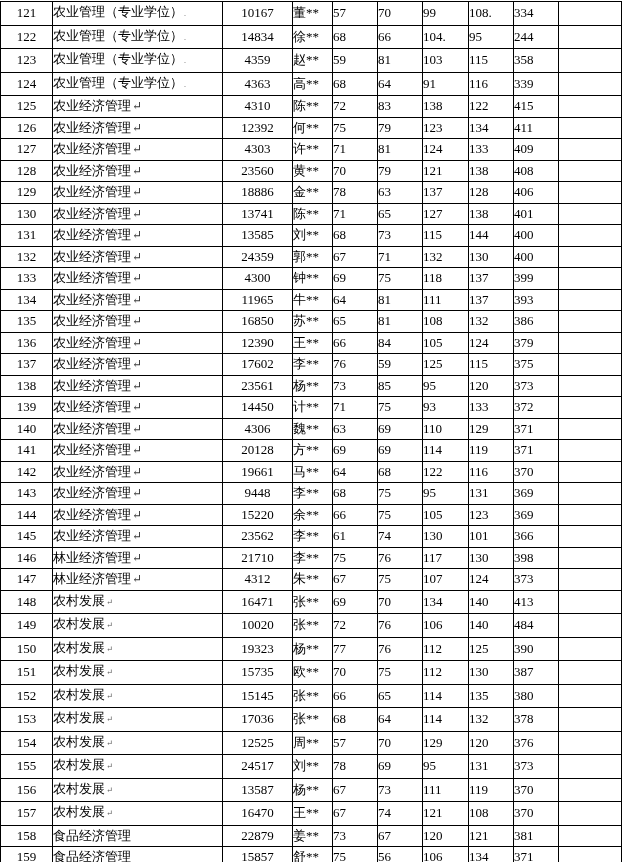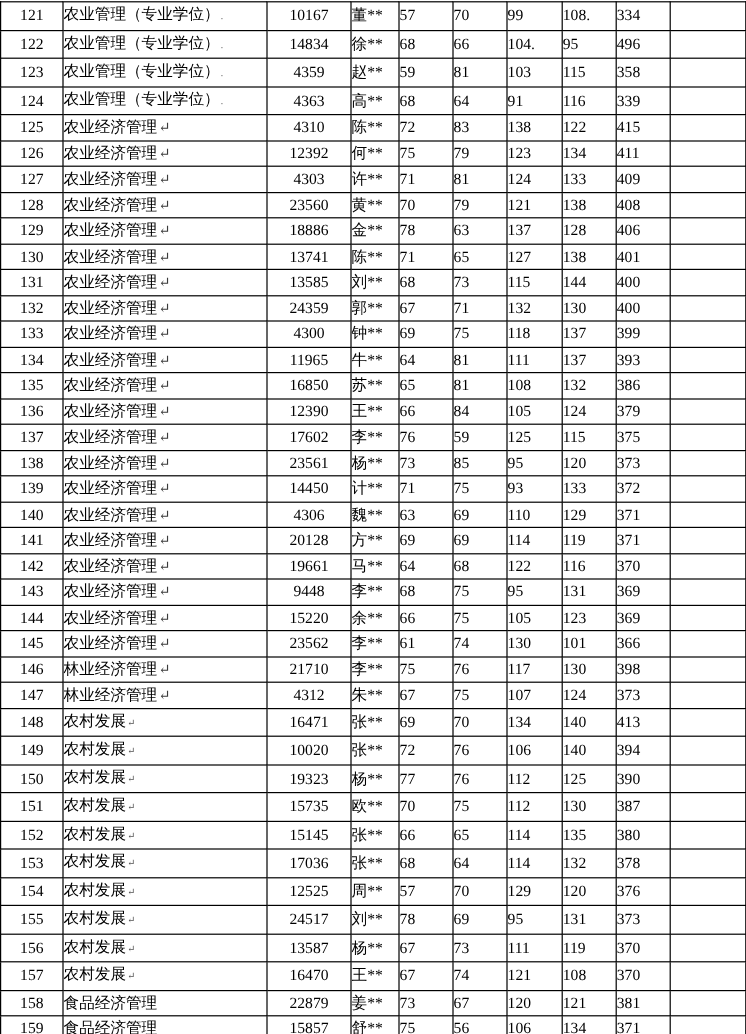--- a/index.html
+++ b/index.html
@@ -85,21 +85,21 @@
         </tr>
         <tr>
           <td class="c-no">122</td>
           <td class="c-prog">农业管理（专业学位）<span class="mark mark-small">.</span></td>
           <td class="c-id">14834</td>
           <td class="c-name">徐**</td>
           <td class="c-score">68</td>
           <td class="c-score">66</td>
           <td class="c-score">104.</td>
           <td class="c-score">95</td>
-          <td class="c-total">496</td>
+          <td class="c-total">244</td>
           <td class="c-empty"></td>
         </tr>
         <tr>
           <td class="c-no">123</td>
           <td class="c-prog">农业管理（专业学位）<span class="mark mark-small">.</span></td>
           <td class="c-id">4359</td>
           <td class="c-name">赵**</td>
           <td class="c-score">59</td>
           <td class="c-score">81</td>
           <td class="c-score">103</td>
@@ -409,21 +409,21 @@
         </tr>
         <tr>
           <td class="c-no">149</td>
           <td class="c-prog">农村发展<span class="mark mark-small">↵</span></td>
           <td class="c-id">10020</td>
           <td class="c-name">张**</td>
           <td class="c-score">72</td>
           <td class="c-score">76</td>
           <td class="c-score">106</td>
           <td class="c-score">140</td>
-          <td class="c-total">394</td>
+          <td class="c-total">484</td>
           <td class="c-empty"></td>
         </tr>
         <tr>
           <td class="c-no">150</td>
           <td class="c-prog">农村发展<span class="mark mark-small">↵</span></td>
           <td class="c-id">19323</td>
           <td class="c-name">杨**</td>
           <td class="c-score">77</td>
           <td class="c-score">76</td>
           <td class="c-score">112</td>

